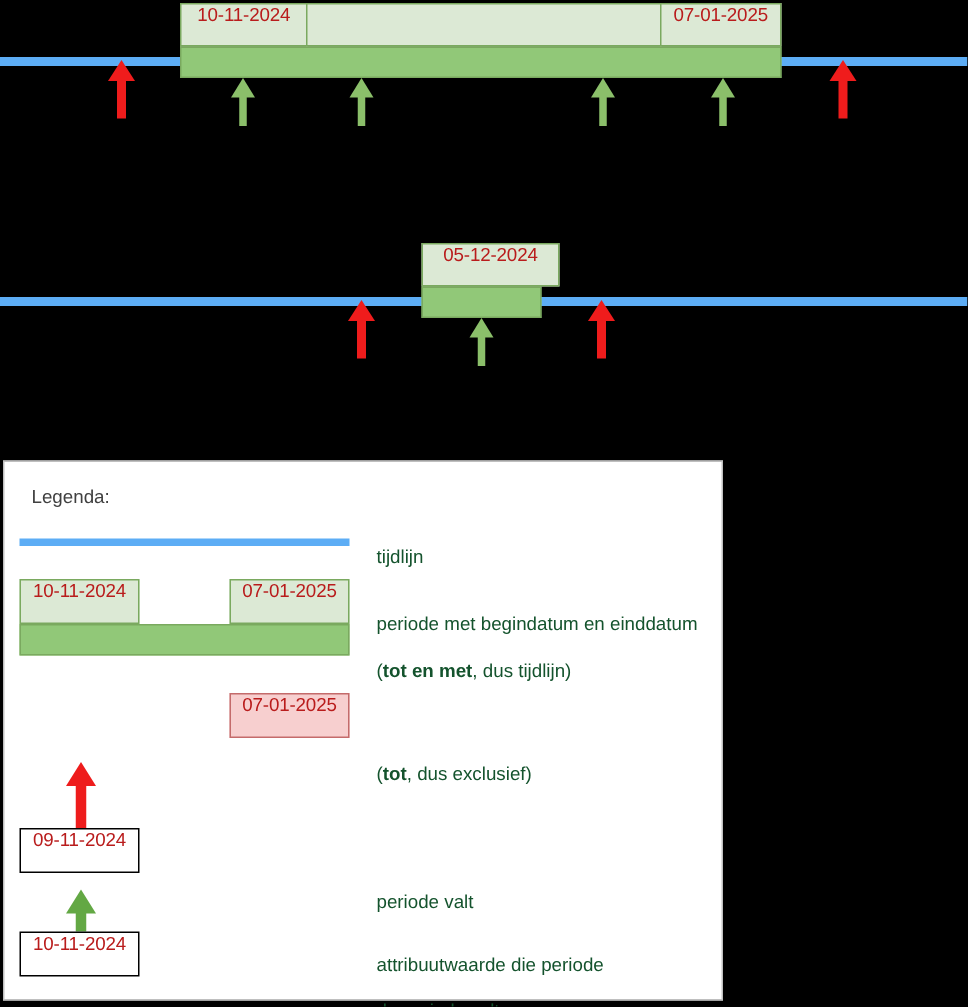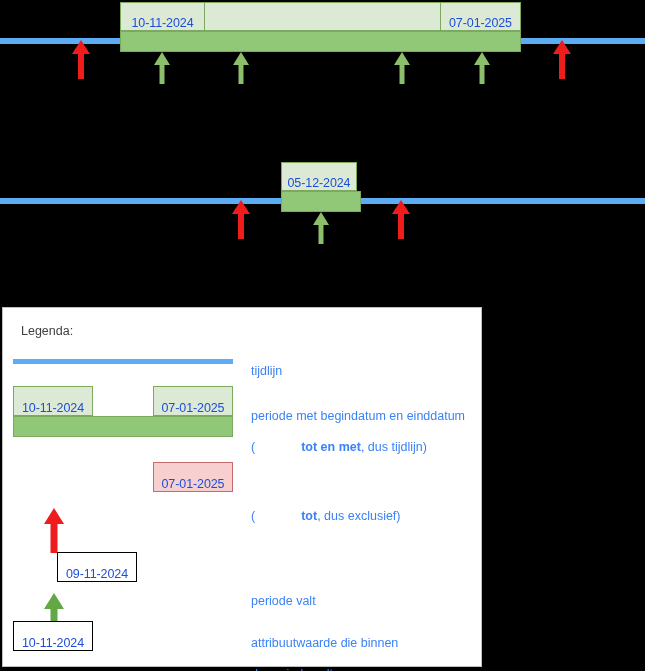--- a/index.html
+++ b/index.html
@@ -27,24 +27,24 @@
     border: 1px solid #7aa95f;
     box-sizing: border-box;
   }
 
   .date-box {
     position: absolute;
     background: #dce9d5;
     border: 1px solid #7aa95f;
     box-sizing: border-box;
     display: flex;
-    align-items: flex-end;
+    align-items: flex-start;
     justify-content: center;
     font-size: 12.5px;
-    color: #1d4ed8;
+    color: #b91c1c;
     letter-spacing: -0.1px;
   }
 
   .date-box.blank { }
 
   .date-box.pink {
     background: #f7cfcf;
     border: 1px solid #c46b6b;
   }
 
@@ -99,25 +99,25 @@
     position: absolute;
     left: 18px;
     top: 16px;
     font-size: 12.5px;
     color: #404040;
   }
 
   .legend-desc {
     position: absolute;
     font-size: 12.5px;
-    color: #3b82f6;
+    color: #14532d;
     line-height: 15.5px;
     white-space: pre-line;
   }
-  .legend-desc b { font-weight: bold; margin-left: 46px; }
+  .legend-desc b { font-weight: bold; }
 </style>
 </head>
 <body>
 
 <div class="timeline" style="left:0px;  top:38px; width:121px;"></div>
 <div class="timeline" style="left:520px; top:38px; width:125px;"></div>
 
 <div class="date-box" style="left:120px; top:2px; width:85px; height:29px;">
   <span>10-11-2024</span>
 </div>
@@ -151,21 +151,21 @@
   <div class="stem" style="height:21px;"></div>
 </div>
 <div class="arrow red" style="left:553px; top:40px; width:18px; height:39px;">
   <div class="head"></div>
   <div class="stem" style="height:28px;"></div>
 </div>
 
 <div class="timeline" style="left:0px;  top:198px; width:282px;"></div>
 <div class="timeline" style="left:360px; top:198px; width:285px;"></div>
 
-<div class="date-box" style="left:281px; top:162px; width:76px; height:29px;">
+<div class="date-box" style="left:281px; top:162px; width:92px; height:29px;">
   <span>05-12-2024</span>
 </div>
 <div class="period-bar" style="left:281px; top:191px; width:80px; height:21px;"></div>
 
 <div class="arrow red" style="left:232px; top:200px; width:18px; height:39px;">
   <div class="head"></div>
   <div class="stem" style="height:28px;"></div>
 </div>
 <div class="arrow green" style="left:313px; top:212px; width:16px; height:32px;">
   <div class="head"></div>
@@ -201,33 +201,33 @@
   </div>
   <div class="legend-desc" style="left:248px; top:154px;">
     <br>
     <span>(</span><b>tot</b><span>, dus exclusief)</span>
   </div>
 
   <div class="arrow red-solid" style="left:41px; top:200px; width:20px; height:45px;">
     <div class="head"></div>
     <div class="stem" style="height:30px;"></div>
   </div>
-  <div class="date-box plain" style="left:10px; top:244px; width:80px; height:30px;margin-left:44px;">
+  <div class="date-box plain" style="left:10px; top:244px; width:80px; height:30px;">
     <span>09-11-2024</span>
   </div>
   <div class="legend-desc" style="left:248px; top:239px;">
     <br>
     <span>periode valt</span>
   </div>
 
   <div class="arrow green-solid" style="left:41px; top:285px; width:20px; height:29px;">
     <div class="head"></div>
     <div class="stem" style="height:14px;"></div>
   </div>
   <div class="date-box plain" style="left:10px; top:313px; width:80px; height:30px;">
     <span>10-11-2024</span>
   </div>
   <div class="legend-desc" style="left:248px; top:312px;">
-    <span>attribuutwaarde die binnen</span><br>
+    <span>attribuutwaarde die periode</span><br>
     <span>de periode valt</span>
   </div>
 
 </div>
 
 </body></html>

